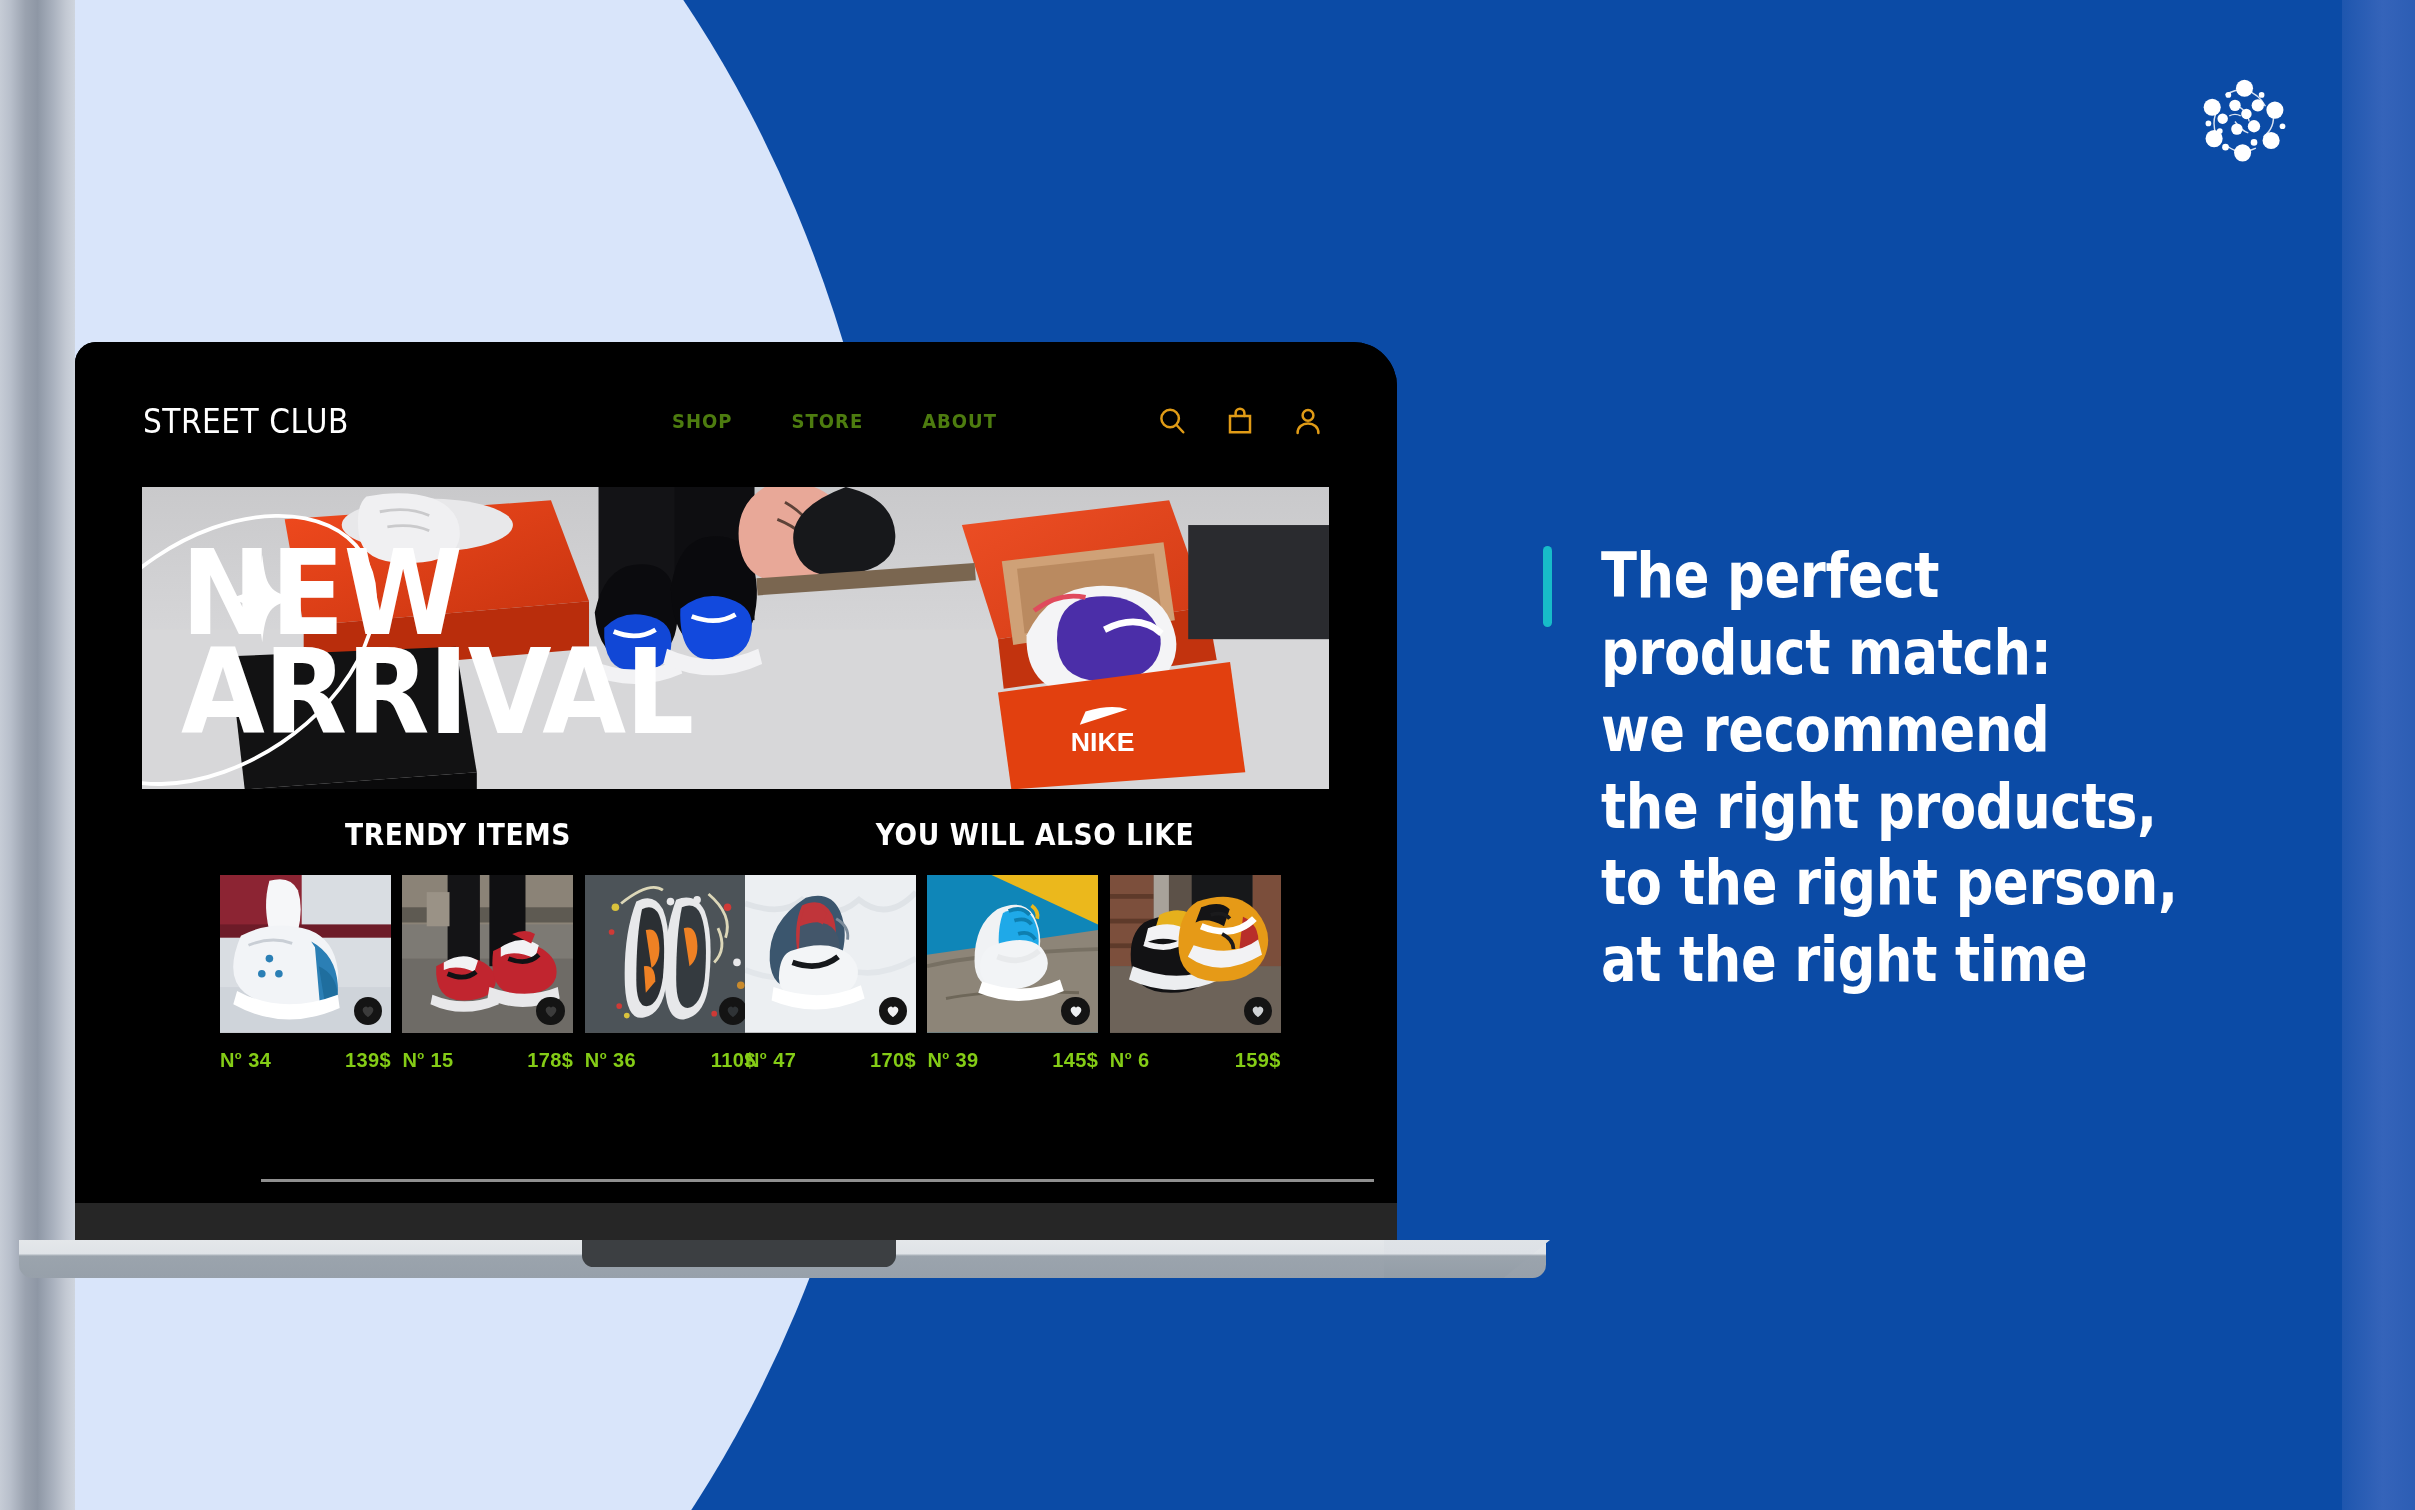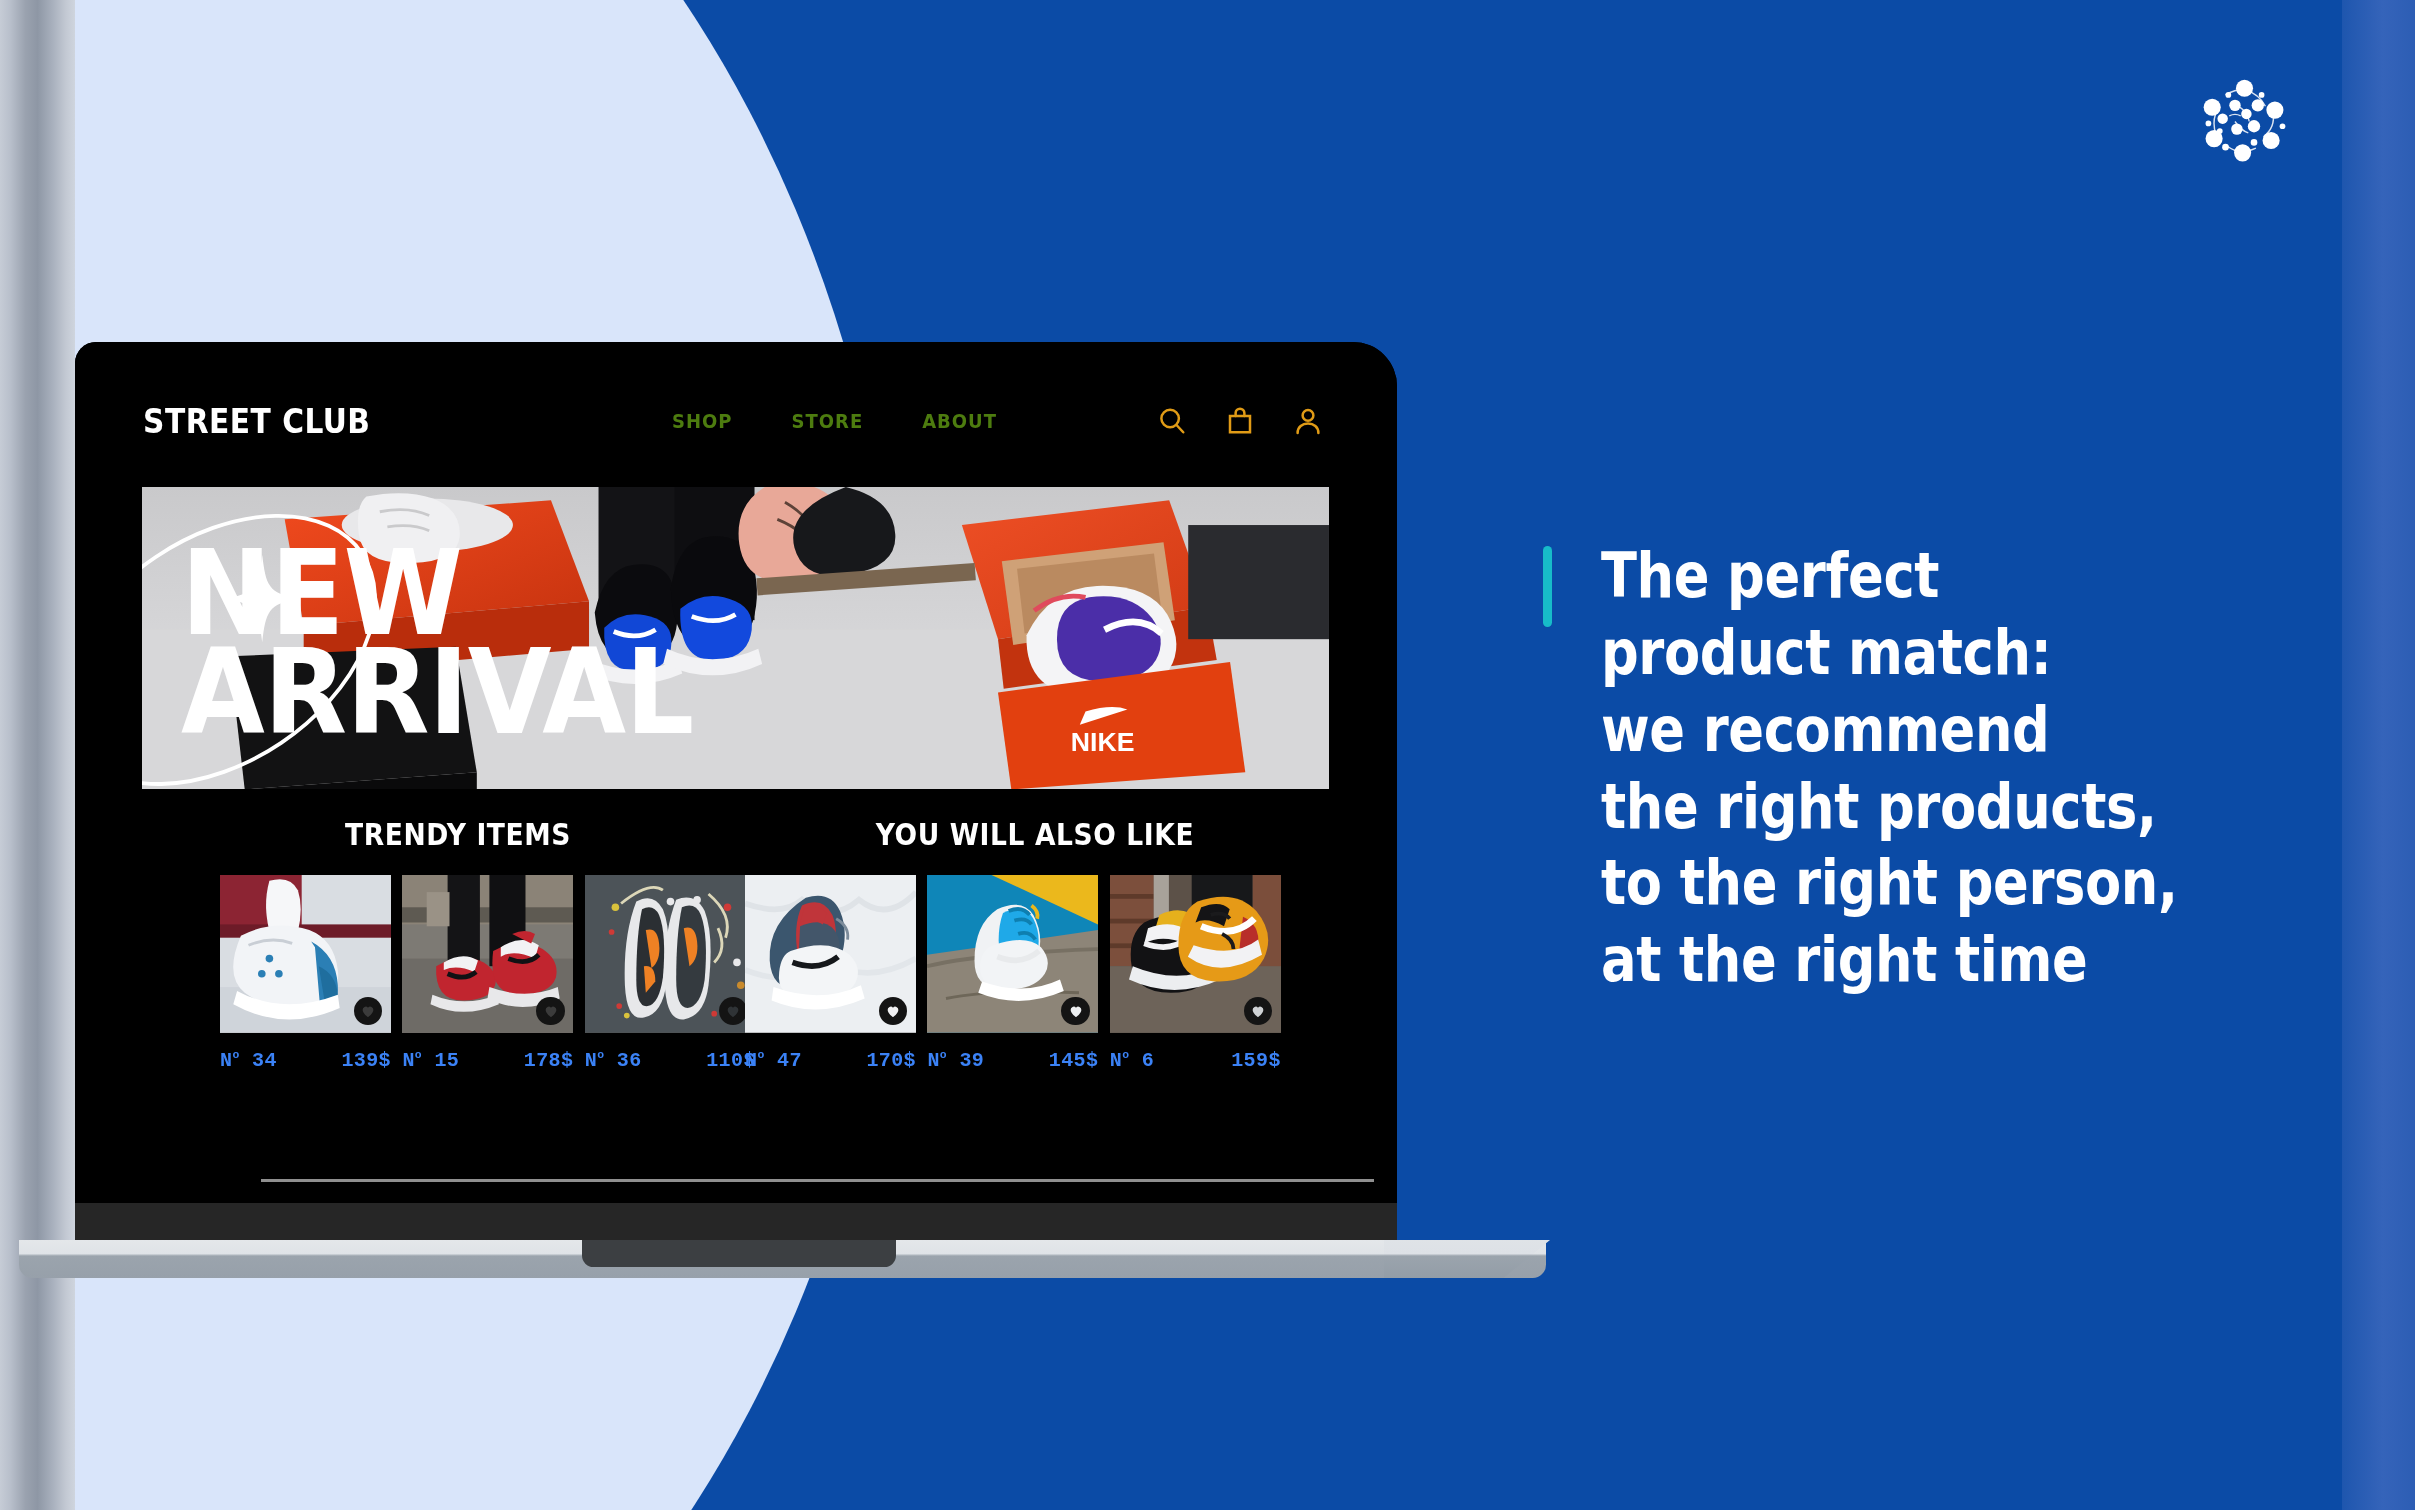--- a/index.html
+++ b/index.html
@@ -114,21 +114,21 @@
   .site { position:absolute; inset:0; background:#000; }
 
   .navbar {
     position:absolute; left:0; top:38px;
     width:100%; height:82px;
     display:flex; align-items:center;
   }
   .logo-text {
     position:absolute; left:68px;
     color:#ffffff;
-    font-size:33px; font-weight:bold;
+    font-size:33px; font-weight:normal;
     letter-spacing:0.5px;
     font-family:"DejaVu Sans Condensed","Liberation Sans",sans-serif;
     transform:scaleX(1.0);
   }
   .nav-links {
     position:absolute; left:597px;
     display:flex; gap:59px;
   }
   .nav-links a {
     color:#4d7c0f; text-decoration:none;
@@ -192,23 +192,23 @@
     position:absolute; right:8.6px; bottom:7.6px;
     width:28.5px; height:28.5px; border-radius:50%;
     background:#141414;
     display:flex; align-items:center; justify-content:center;
   }
   .fav svg { width:16px; height:16px; display:block; }
 
   .meta {
     display:flex; justify-content:space-between; align-items:baseline;
     width:171px; margin-top:16px;
-    color:#3b82f6;
+    color:#84cc16;
     font-size:20px; font-weight:bold; letter-spacing:0.4px;
-    font-family:Liberation Mono, monospace;
+    font-family:Liberation Sans, sans-serif;
   }
   .meta .sku sup { font-size:11.4px; vertical-align:super; }
 </style>
 </head>
 <body>
 
 <div id="stage">
 
   <div class="bg-blue"></div>
   <div class="bg-blue-edge"></div>

